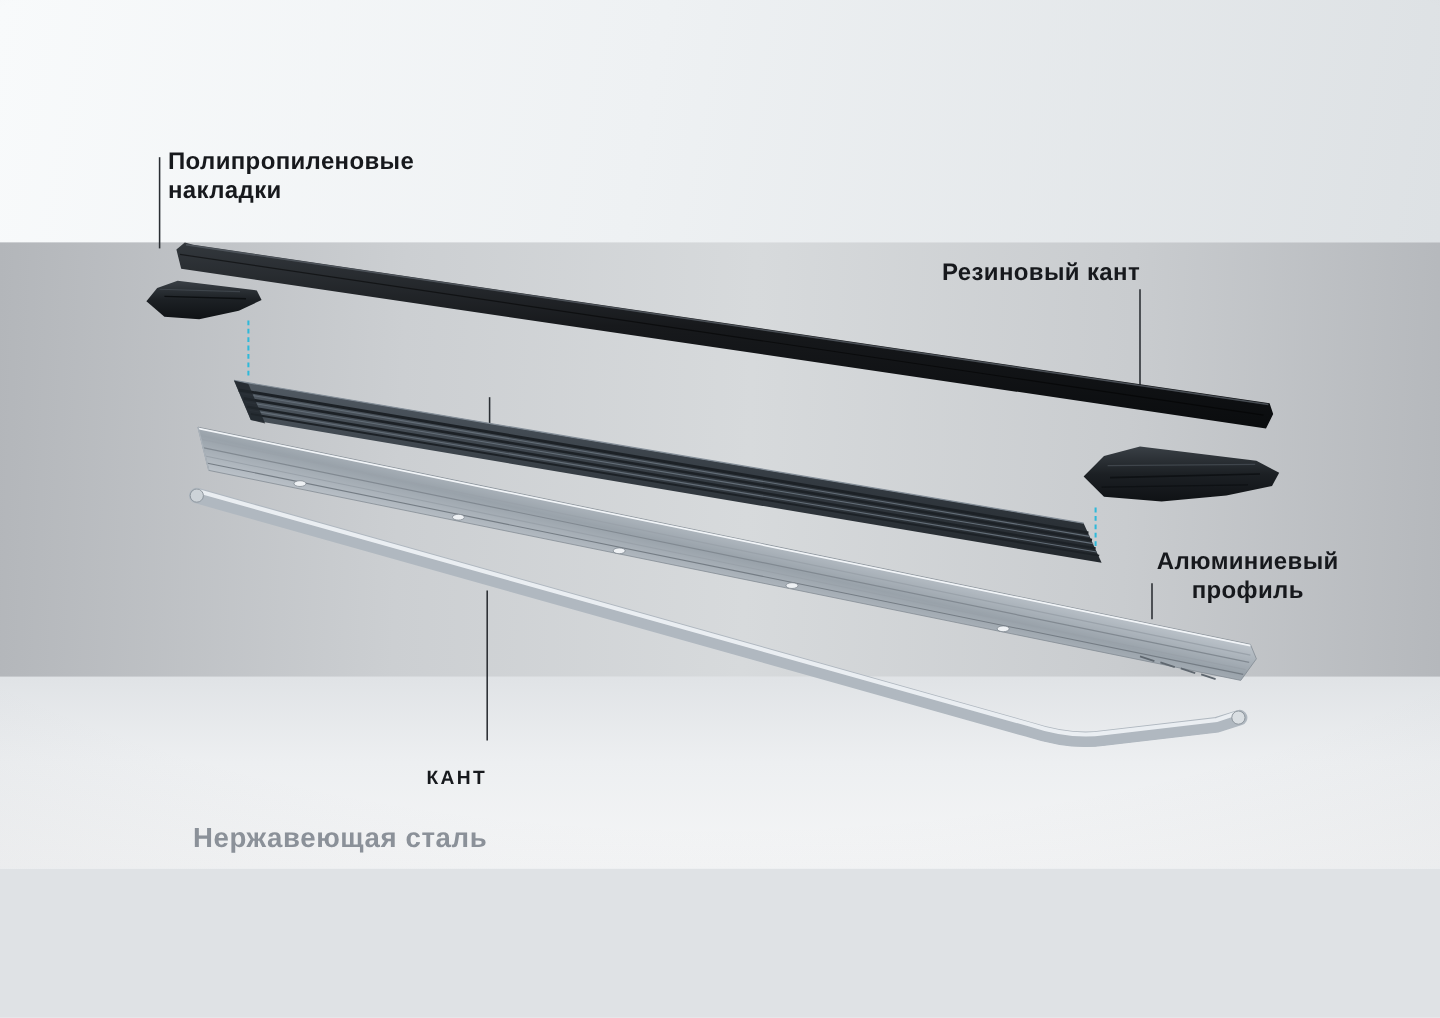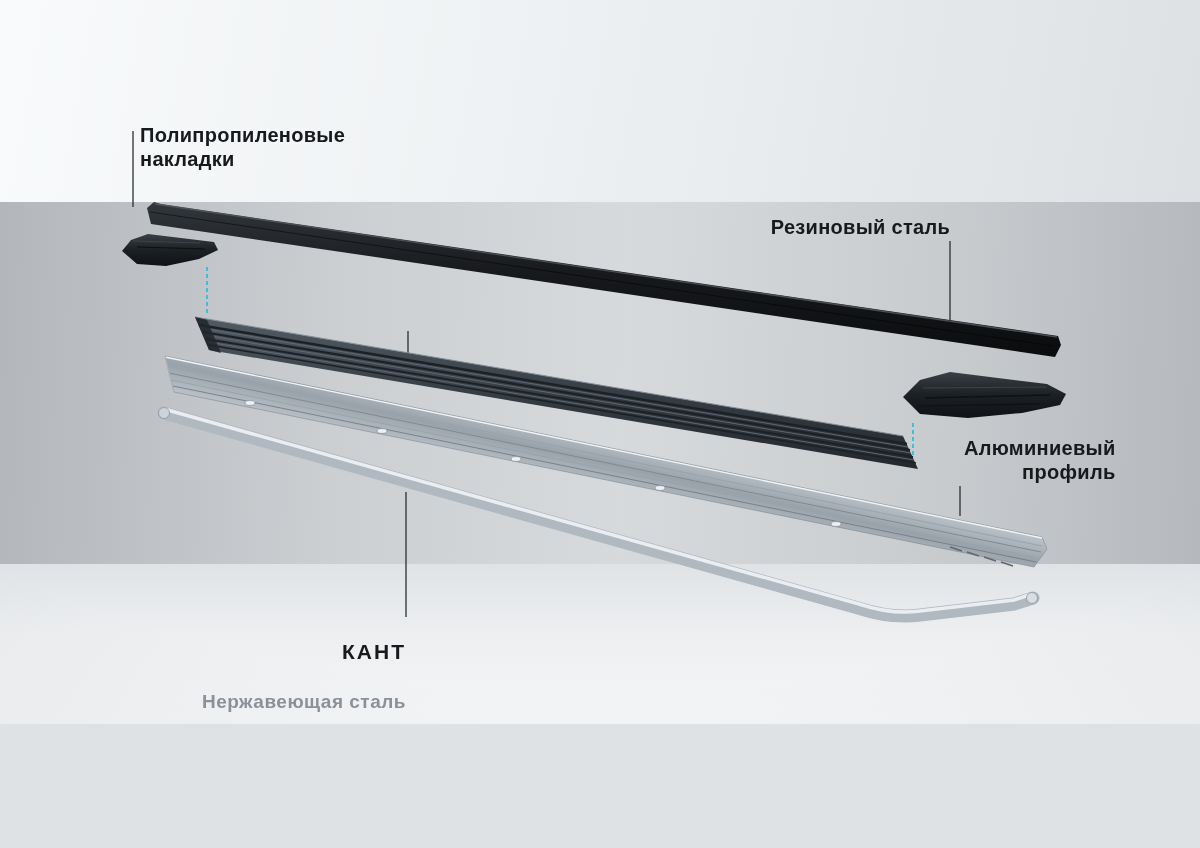--- a/index.html
+++ b/index.html
@@ -17,24 +17,24 @@
   .vignette{position:absolute;inset:0;
     background:radial-gradient(120% 95% at 50% 40%, rgba(255,255,255,0) 58%, rgba(98,103,110,0.14) 100%);}
   svg.diagram{position:absolute;left:0;top:0;}
   .label{
     position:absolute;font-weight:700;color:#17191d;font-size:20px;
     line-height:1.18;letter-spacing:.3px;white-space:pre-line;
   }
   .label-pp{left:140px;top:124px;text-align:left;}
   .label-edge{right:250px;top:216px;text-align:right;}
   .label-pad{left:408px;top:287px;text-align:left;}
-  .label-alu{left:964px;top:437px;text-align:right;}
+  .label-alu{left:964px;top:457px;text-align:center;}
   .label-kant{right:794px;top:616px;text-align:right;}
-  .kant-title{font-size:21px;letter-spacing:2px;color:#17191d;}
-  .kant-sub{font-size:19px;letter-spacing:.5px;color:#8b9199;margin-top:3px;}
+  .kant-title{font-size:16px;letter-spacing:2px;color:#17191d;}
+  .kant-sub{font-size:23px;letter-spacing:.5px;color:#8b9199;margin-top:3px;}
 </style>
 </head>
 <body>
 
 <div class="stage">
 
   <div class="bg-top"></div>
   <div class="bg-band"></div>
   <div class="bg-bottom"></div>
   <div class="vignette"></div>
@@ -133,21 +133,21 @@
 
     <g>
       <line x1="207" y1="267" x2="207" y2="314" stroke="#2fb9da" stroke-width="1.7" stroke-dasharray="4 3"></line>
       <line x1="913" y1="423" x2="913" y2="456" stroke="#2fb9da" stroke-width="1.7" stroke-dasharray="4 3"></line>
     </g>
   </svg>
 
   <div class="label label-pp">Полипропиленовые
 накладки</div>
 
-  <div class="label label-edge">Резиновый сталь</div>
+  <div class="label label-edge">Резиновый кант</div>
 
 
   <div class="label label-alu">Алюминиевый
 профиль</div>
 
   <div class="label label-kant">
     <div class="kant-title">КАНТ</div>
     <div class="kant-sub">Нержавеющая сталь</div>
   </div>
 

